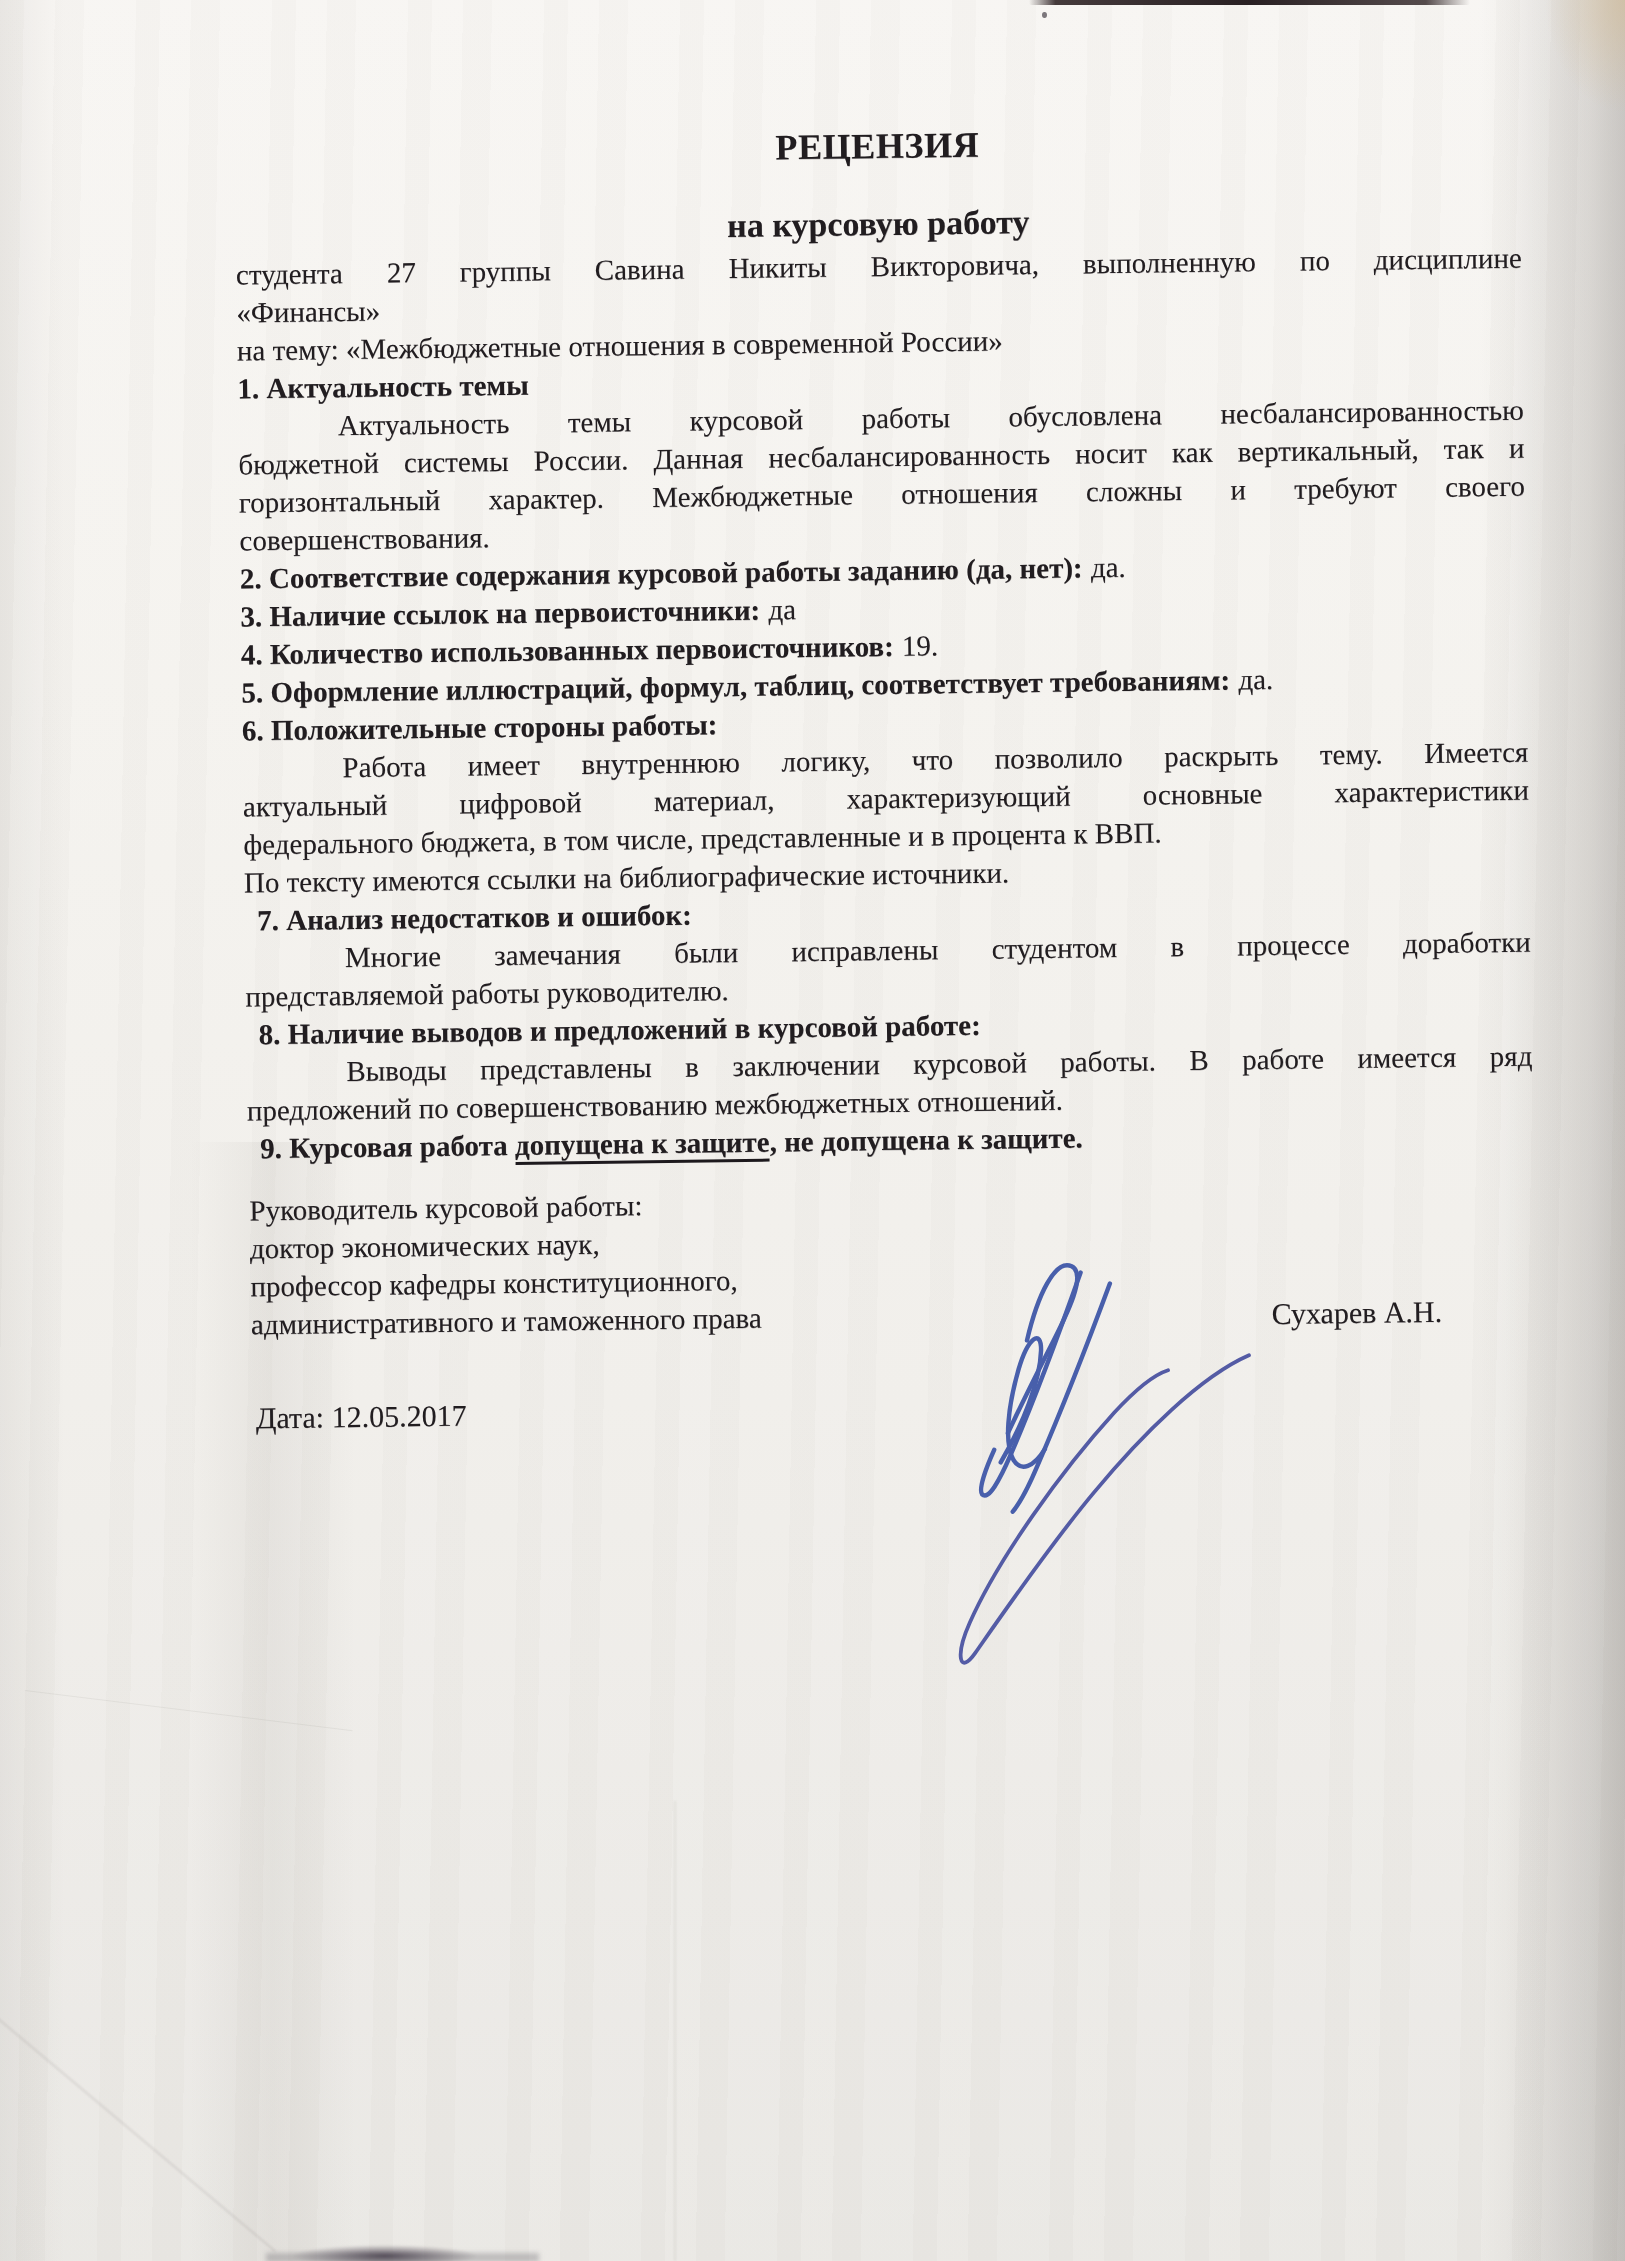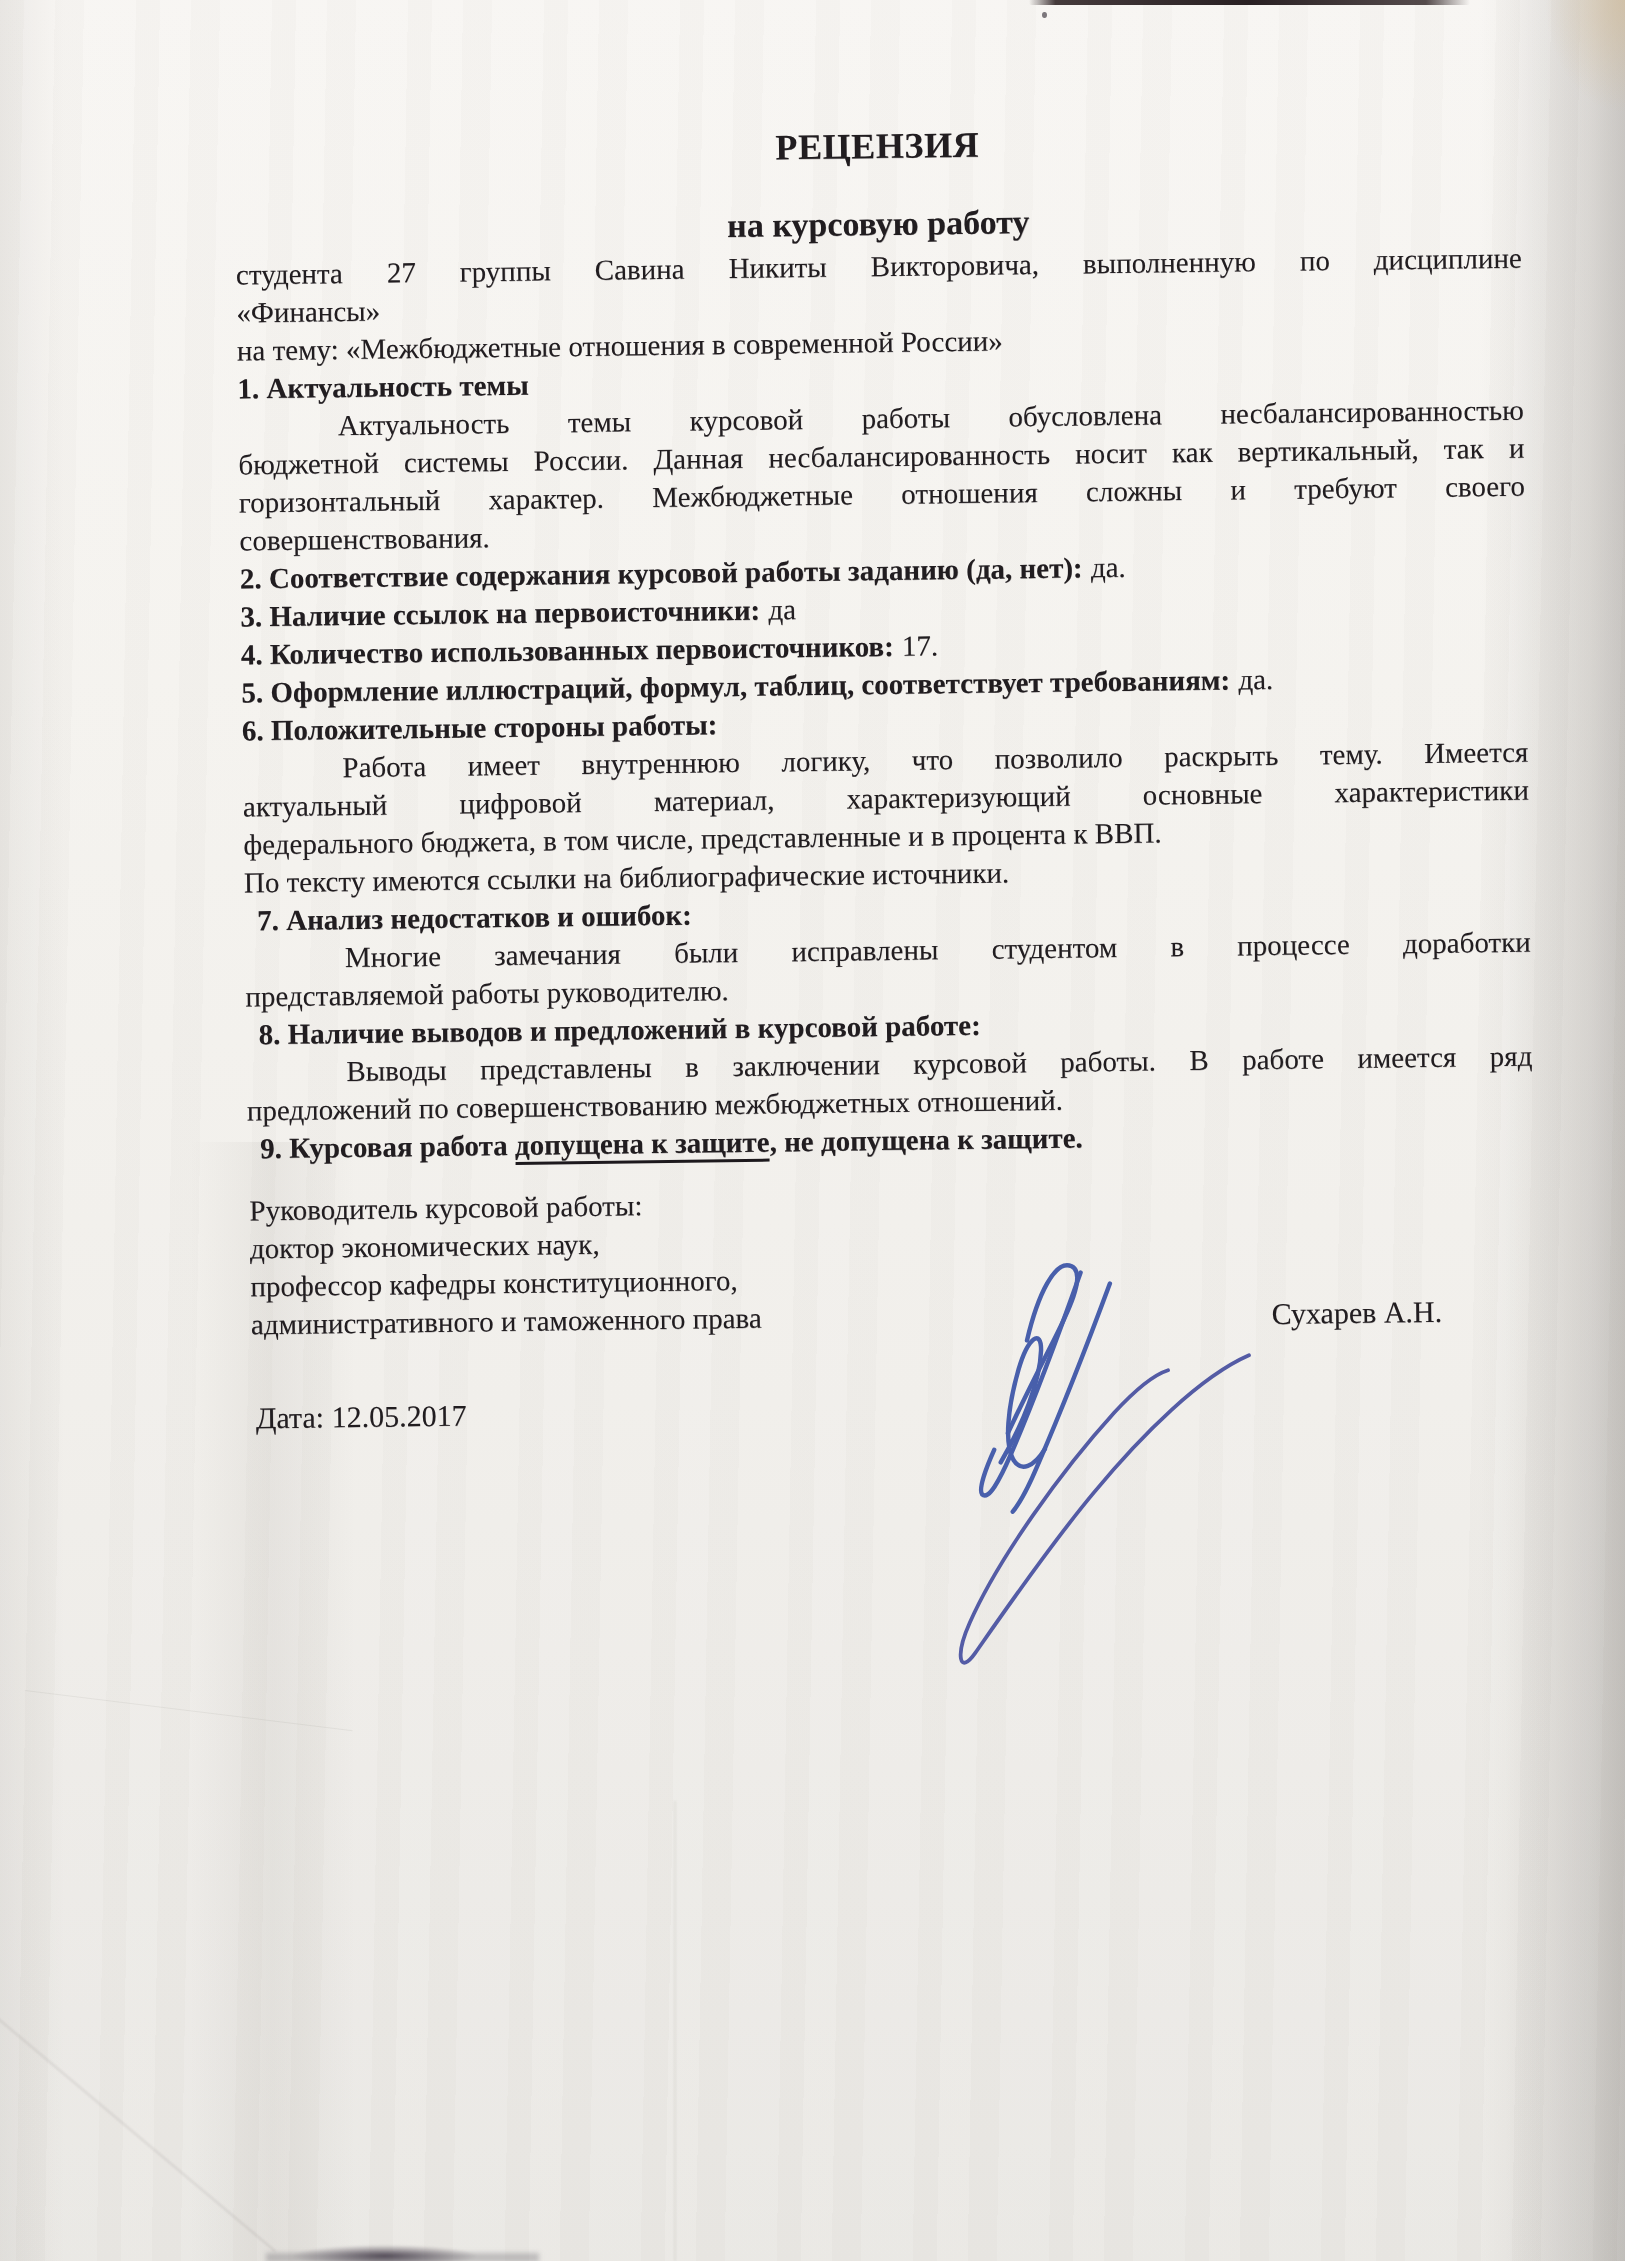--- a/index.html
+++ b/index.html
@@ -94,21 +94,21 @@
     <div class="ln">на тему: «Межбюджетные отношения в современной России»</div>
 
     <div class="ln b">1. Актуальность темы</div>
     <div class="ln j ind">Актуальность темы курсовой работы обусловлена несбалансированностью</div>
     <div class="ln j">бюджетной системы России. Данная несбалансированность носит как вертикальный, так и</div>
     <div class="ln j">горизонтальный характер. Межбюджетные отношения сложны и требуют своего</div>
     <div class="ln">совершенствования.</div>
 
     <div class="ln"><span class="b">2. Соответствие содержания курсовой работы заданию (да, нет):</span><span class="val">да.</span></div>
     <div class="ln"><span class="b">3. Наличие ссылок на первоисточники:</span><span class="val">да</span></div>
-    <div class="ln"><span class="b">4. Количество использованных первоисточников:</span><span class="val">17.</span></div>
+    <div class="ln"><span class="b">4. Количество использованных первоисточников:</span><span class="val">19.</span></div>
     <div class="ln"><span class="b">5. Оформление иллюстраций, формул, таблиц, соответствует требованиям:</span><span class="val">да.</span></div>
 
     <div class="ln b">6. Положительные стороны работы:</div>
     <div class="ln j ind">Работа имеет внутреннюю логику, что позволило раскрыть тему. Имеется</div>
     <div class="ln j">актуальный цифровой материал, характеризующий основные характеристики</div>
     <div class="ln">федерального бюджета, в том числе, представленные и в процента к ВВП.</div>
     <div class="ln">По тексту имеются ссылки на библиографические источники.</div>
 
     <div class="ln b sh">7. Анализ недостатков и ошибок:</div>
     <div class="ln j ind">Многие замечания были исправлены студентом в процессе доработки</div>

